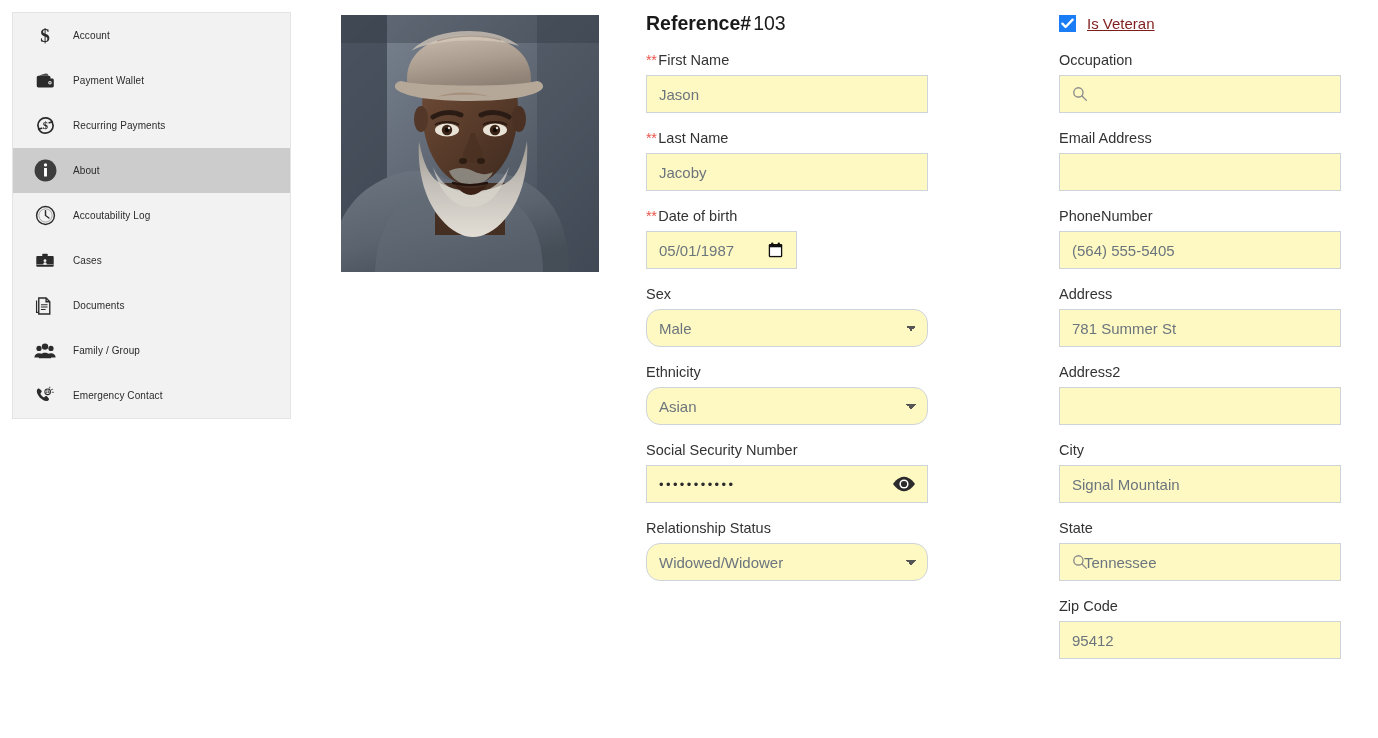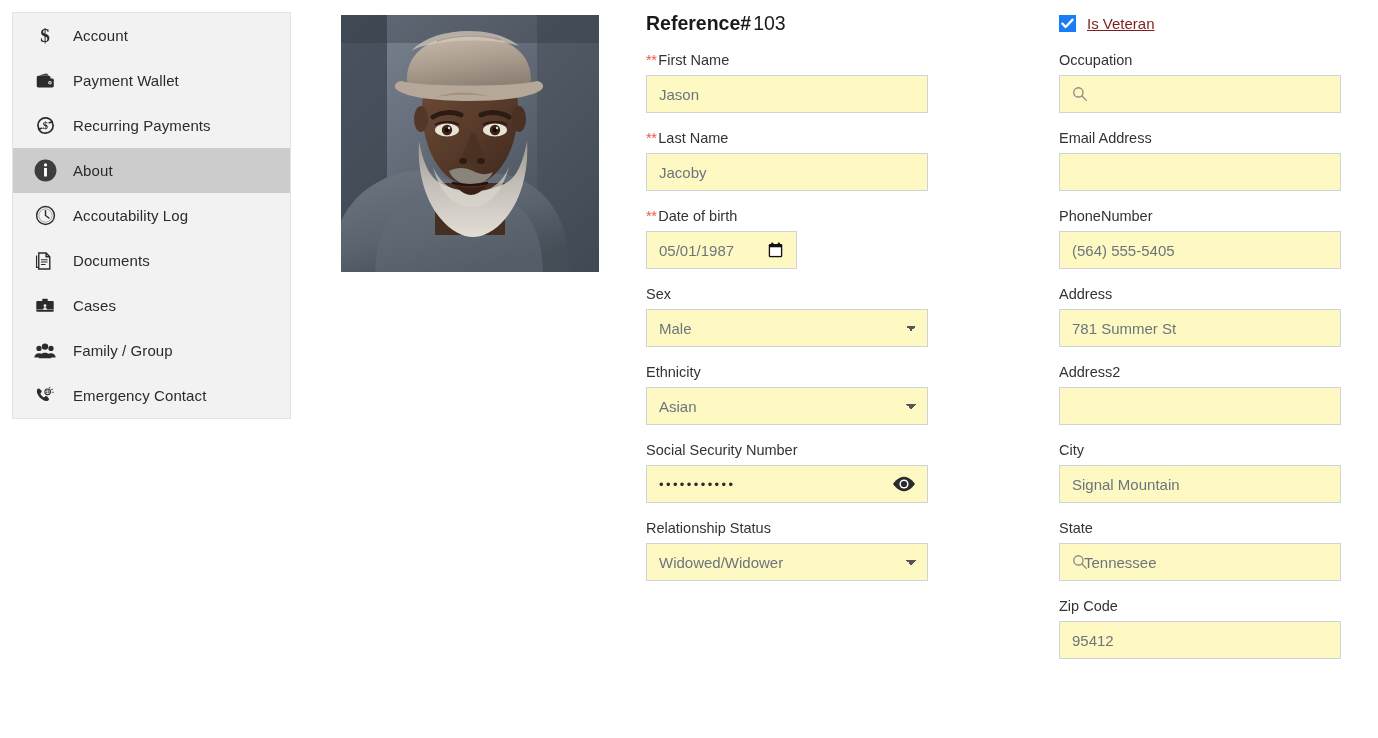--- a/index.html
+++ b/index.html
@@ -46,21 +46,21 @@
     min-width: 28px;
     height: 28px;
     display: flex;
     align-items: center;
     justify-content: center;
     margin-right: 14px;
     color: #2b2b2b;
   }
   .nav-icon svg { display: block; }
   .nav-label {
-    font-size: 15px;
+    font-size: 10px;
     color: #2b2b2b;
     white-space: nowrap;
     letter-spacing: 0.1px;
   }
 
   
   #photo-wrap {
     position: absolute;
     left: 341px;
     top: 15px;
@@ -141,20 +141,21 @@
     appearance: none;
     padding-right: 28px;
     background-image:
       linear-gradient(45deg, transparent 50%, #555 50%),
       linear-gradient(135deg, #555 50%, transparent 50%);
     background-position:
       calc(100% - 16px) 16px,
       calc(100% - 11px) 16px;
     background-size: 5px 5px, 5px 5px;
     background-repeat: no-repeat;
+    border-radius: 14px;
   }
 
   
   .input-wrap { position: relative; }
   .icon-right {
     position: absolute;
     right: 12px;
     top: 50%;
     transform: translateY(-50%);
     color: #2b2b2b;
@@ -291,41 +292,41 @@
         <circle cx="12" cy="12" r="9.3"></circle>
         <circle cx="12" cy="12" r="6.9" stroke-width=".7" opacity=".55"></circle>
         <path d="M12 6.9V12l3.6 2.6" stroke-linecap="round" stroke-width="1.5"></path>
       </svg>
     </span>
     <span class="nav-label">Accoutability Log</span>
   </div>
 
   <div class="nav-item">
     <span class="nav-icon">
-      <svg width="22" height="22" viewBox="0 0 24 24" fill="none" stroke="currentColor" stroke-width="1.5">
-        <path d="M5.2 3.3h8l4 4v13.4H5.2z"></path>
-        <path d="M13.2 3.3v4h4"></path>
-        <path d="M7.6 10.6h7.2M7.6 13.2h7.2M7.6 15.8h5" stroke-width="1.1"></path>
-        <path d="M2.8 6v13h2.4" stroke-width="1.3"></path>
-      </svg>
-    </span>
-    <span class="nav-label">Documents</span>
-  </div>
-
-  <div class="nav-item">
-    <span class="nav-icon">
       <svg width="22" height="22" viewBox="0 0 24 24" fill="currentColor">
         <rect x="2.5" y="6.6" width="19" height="11.6" rx="1.1"></rect>
         <rect x="9" y="4" width="6" height="2.9" rx=".8"></rect>
         <path d="M10.1 15.3a1.9 1.9 0 1 1 3.8 0v.9h-3.8z" fill="#f2f2f2"></path>
         <circle cx="12" cy="11.6" r="1.55" fill="#f2f2f2"></circle>
         <rect x="2.5" y="15.3" width="19" height="1" fill="#f2f2f2" opacity=".5"></rect>
       </svg>
     </span>
     <span class="nav-label">Cases</span>
+  </div>
+
+  <div class="nav-item">
+    <span class="nav-icon">
+      <svg width="22" height="22" viewBox="0 0 24 24" fill="none" stroke="currentColor" stroke-width="1.5">
+        <path d="M5.2 3.3h8l4 4v13.4H5.2z"></path>
+        <path d="M13.2 3.3v4h4"></path>
+        <path d="M7.6 10.6h7.2M7.6 13.2h7.2M7.6 15.8h5" stroke-width="1.1"></path>
+        <path d="M2.8 6v13h2.4" stroke-width="1.3"></path>
+      </svg>
+    </span>
+    <span class="nav-label">Documents</span>
   </div>
 
   <div class="nav-item">
     <span class="nav-icon">
       <svg width="24" height="24" viewBox="0 0 24 24" fill="currentColor">
         <circle cx="6" cy="9.4" r="2.6"></circle>
         <circle cx="18" cy="9.4" r="2.6"></circle>
         <path d="M1.4 18.4c0-2.5 2-4.2 4.6-4.2s4.6 1.7 4.6 4.2z"></path>
         <path d="M13.4 18.4c0-2.5 2-4.2 4.6-4.2s4.6 1.7 4.6 4.2z"></path>
         <circle cx="12" cy="7.6" r="3.2"></circle>

